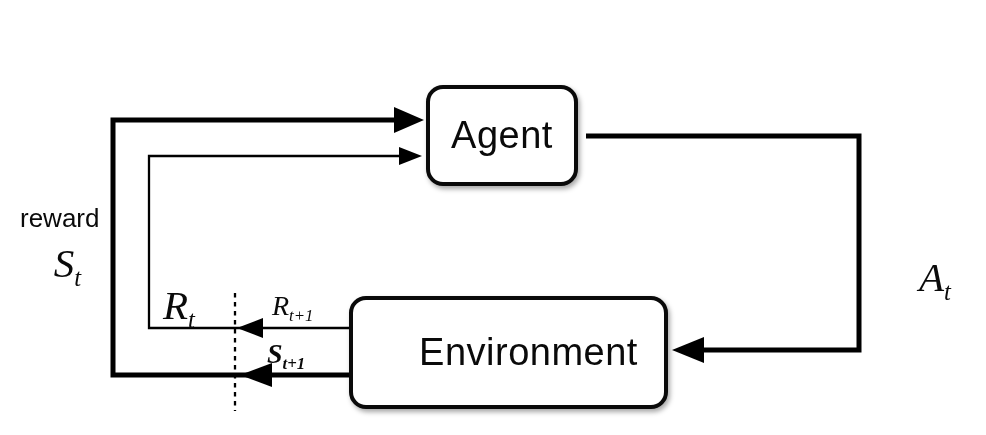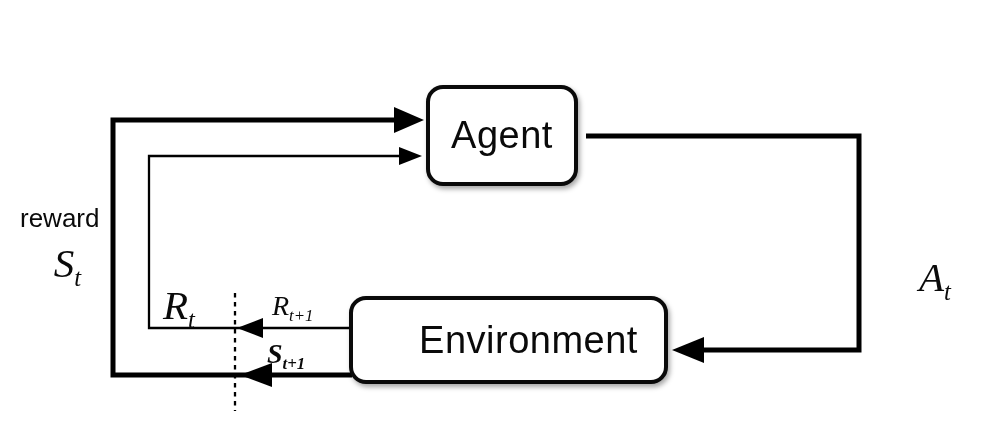--- a/index.html
+++ b/index.html
@@ -39,21 +39,21 @@
   .node-agent {
     left: 426px;
     top: 85px;
     width: 152px;
     height: 101px;
   }
   .node-environment {
     left: 349px;
     top: 296px;
     width: 319px;
-    height: 88px;
+    height: 113px;
     padding-left: 40px;
   }
   .word {
     position: absolute;
     font-size: 26px;
     line-height: 1;
     white-space: nowrap;
   }
   .word-state  { left: 20px;  top: 205px; width: 78px; text-align: right; }
   .word-reward { left: 162px; top: 207px; }

